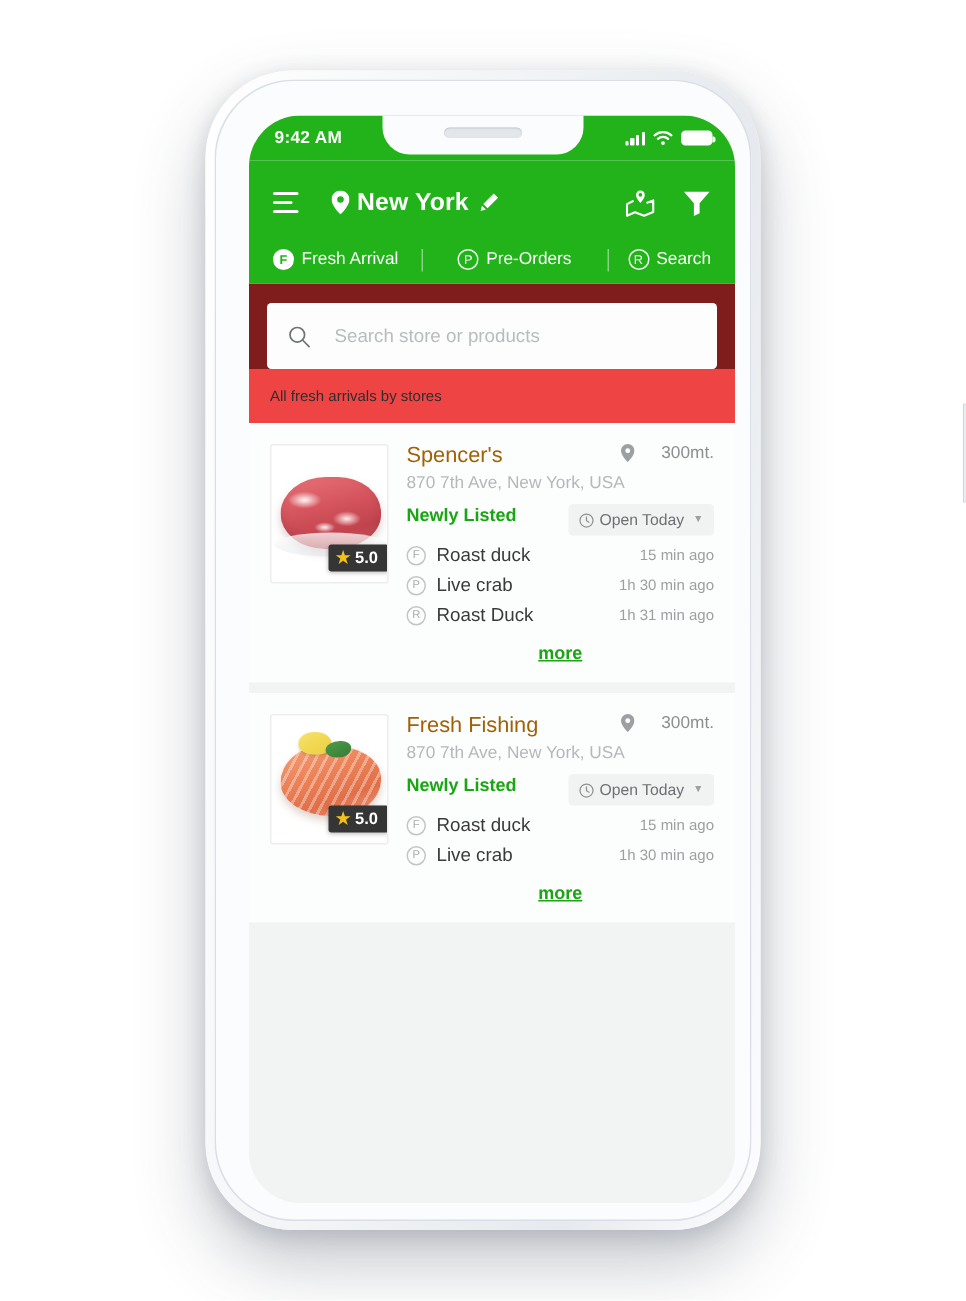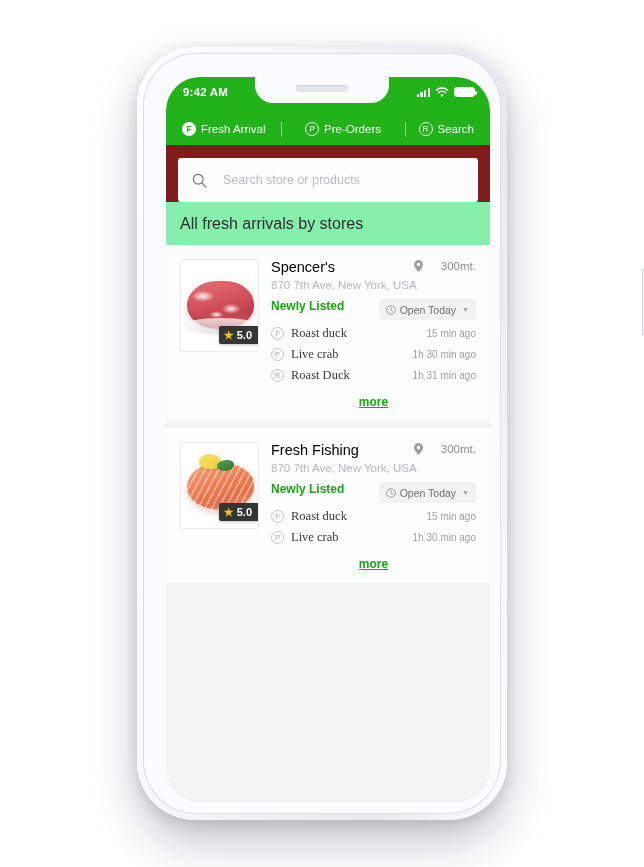--- a/index.html
+++ b/index.html
@@ -124,22 +124,22 @@
     display: flex; align-items: center; padding: 0 14px; gap: 16px;
     box-shadow: 0 1px 2px rgba(120,130,140,.07);
   }
   .search-input {
     border: 0; outline: 0; background: transparent; flex: 1;
     font-family: "Liberation Sans", sans-serif; font-size: 12.5px; color: #4a4a4a;
   }
   .search-input::placeholder { color: #b9bcbe; }
 
   .section-title {
-    background: #86efac; padding: 13px 14px 12px 14px;
-    font-size: 16px; color: #2e2e2e; font-weight: 400;
+    background: #ef4444; padding: 13px 14px 12px 14px;
+    font-size: 10px; color: #2e2e2e; font-weight: 400;
   }
 
   
   .card {
     background: #fcfdfd; padding: 14px 14px 11px 14px; display: flex; gap: 12px;
   }
   .card + .card { margin-top: 7px; }
   .thumb {
     width: 79px; flex: none; position: relative;
     background: #fff; border: 1px solid #ededed; border-radius: 2px;
@@ -152,41 +152,41 @@
     background: #353535; color: #fff;
     font-size: 11px; font-weight: 700;
     padding: 3px 7px 3px 5px; border-radius: 2px;
     display: flex; align-items: center; gap: 3px;
     box-shadow: 0 1px 3px rgba(0,0,0,.25);
   }
   .star { color: #f3c219; font-size: 11px; line-height: 1; }
 
   .info { flex: 1; min-width: 0; }
   .info-top { display: flex; align-items: baseline; justify-content: space-between; gap: 8px; }
-  .store-name { font-size: 14.5px; color: #000000; }
+  .store-name { font-size: 14.5px; color: #a16207; }
   .dist { display: flex; align-items: flex-start; gap: 18px; font-size: 11.5px; color: #8c8f91; white-space: nowrap; }
   .addr { font-size: 11.5px; color: #b5b8ba; margin-top: 4px; }
 
   .status-row { display: flex; justify-content: space-between; margin-top: 8px; }
   .newly { color: var(--brand-dark); font-size: 12px; font-weight: 700; }
   .open-chip {
     background: #f1f2f2; border-radius: 3px; height: 21px;
     display: flex; align-items: center; gap: 4px; padding: 0 7px;
     font-size: 10.5px; color: #6d7072; cursor: pointer;
   }
   .caret { color: #9da0a2; font-size: 7px; margin-left: 2px; }
 
   .prod { display: flex; align-items: center; gap: 7px; margin-top: 6px; }
   .pbadge {
     width: 13px; height: 13px; border-radius: 50%; flex: none;
     border: 1px solid #c2c5c7; color: #a9acae;
     font-size: 7.5px; line-height: 1;
     display: flex; align-items: center; justify-content: center;
   }
-  .pname { font-size: 12.5px; color: #3a3a3a; flex: 1; font-family: Liberation Serif, serif; }
+  .pname { font-size: 12.5px; color: #3a3a3a; flex: 1; }
   .ptime { font-size: 10px; color: #9c9fa1; white-space: nowrap; }
 
   .more-row { text-align: center; margin-top: 9px; }
   .more {
     font-size: 12px; color: var(--brand-dark); font-weight: 700;
     text-decoration: underline; cursor: pointer;
   }
 
   
   .meat-img {
@@ -251,20 +251,50 @@
             <svg width="14" height="11" viewBox="0 0 14 11">
               <path d="M7 9.6a1.25 1.25 0 1 0 0-2.5 1.25 1.25 0 0 0 0 2.5z" fill="#fff"></path>
               <path d="M3.6 5.6a5 5 0 0 1 6.8 0" stroke="#fff" stroke-width="1.5" fill="none" stroke-linecap="round"></path>
               <path d="M1.4 3.2a8.4 8.4 0 0 1 11.2 0" stroke="#fff" stroke-width="1.5" fill="none" stroke-linecap="round"></path>
             </svg>
             <span class="batt"></span>
           </div>
         </div>
 
         <div class="appbar">
+          <div class="appbar-row">
+
+            <div class="hamburger">
+              <span></span>
+                <span></span>
+                <span></span>
+            </div>
+
+            <div class="loc-group">
+              <svg width="12" height="16" viewBox="0 0 12 16">
+                <path d="M6 0C2.7 0 0 2.7 0 6c0 4.3 6 10 6 10s6-5.7 6-10c0-3.3-2.7-6-6-6zm0 8.2A2.2 2.2 0 1 1 6 3.8a2.2 2.2 0 0 1 0 4.4z" fill="#fff"></path>
+              </svg>
+              <span class="loc-name">New York</span>
+              <svg width="14" height="14" viewBox="0 0 16 16" style="margin-left:2px">
+                <path d="M11.6 1.1l3.3 3.3-8 8-3.3-3.3 8-8zM2.6 10.4l3 3-4 1 1-4z" fill="#fff"></path>
+              </svg>
+            </div>
+
+            <div class="appbar-spacer"></div>
+
+            <div class="appbar-icons">
+              <svg width="21" height="19" viewBox="0 0 22 20">
+                <path d="M10.4 1.1a3.1 3.1 0 0 0-3.1 3.1c0 2.3 3.1 5.6 3.1 5.6s3.1-3.3 3.1-5.6a3.1 3.1 0 0 0-3.1-3.1zm0 4.3a1.3 1.3 0 1 1 0-2.6 1.3 1.3 0 0 1 0 2.6z" fill="#fff"></path>
+                <path d="M5.6 8.3L1 10.6v8.2l5.6-2.5 6.4 2.5 6.4-2.6V8l-4.7 1.9" stroke="#fff" stroke-width="1.5" fill="none" stroke-linejoin="round"></path>
+              </svg>
+              <svg width="19" height="19" viewBox="0 0 20 20">
+                <path d="M1 2h18l-7 8v7l-4 2v-9L1 2z" fill="#fff"></path>
+              </svg>
+            </div>
+          </div>
 
           <div class="tabs">
             <div class="tab active">
               <span class="tab-badge">F</span>
               <span>Fresh Arrival</span>
             </div>
             <div class="tab-div"></div>
             <div class="tab">
               <span class="tab-badge">P</span>
               <span>Pre-Orders</span>

